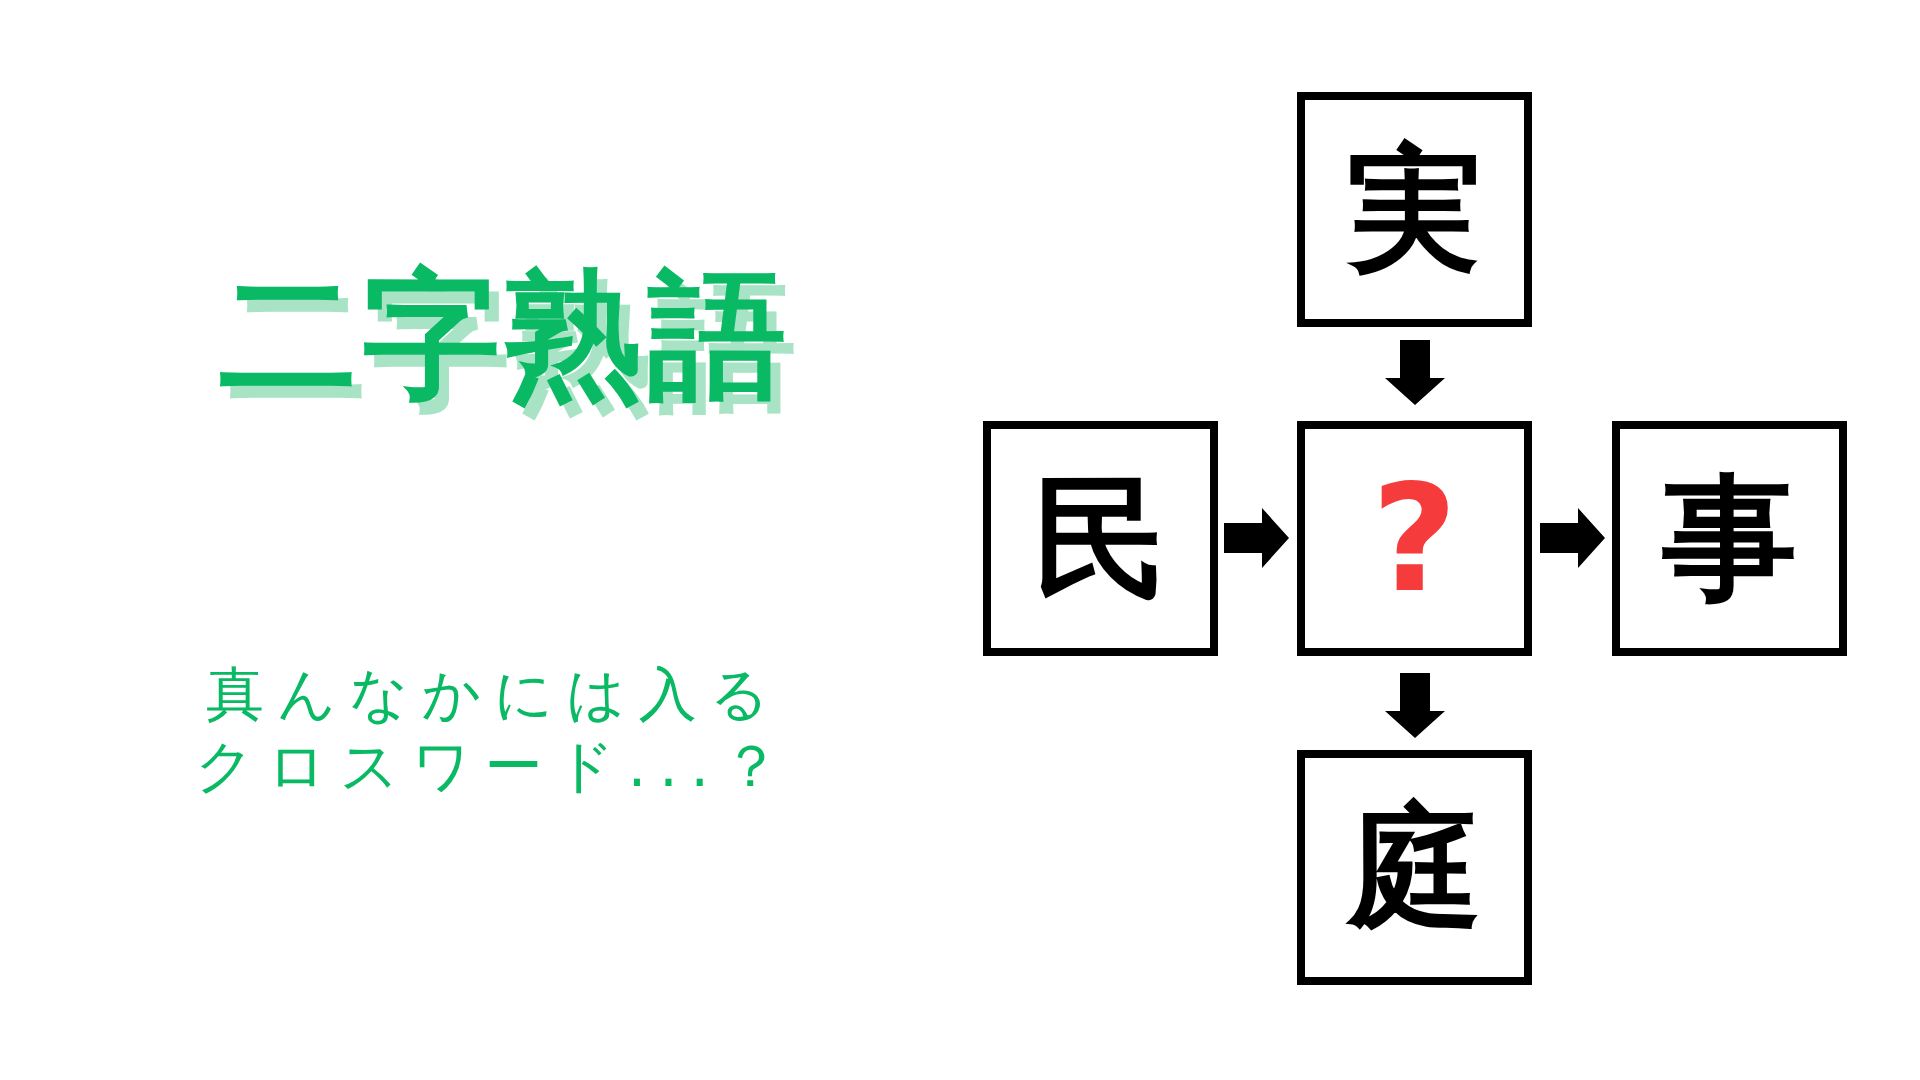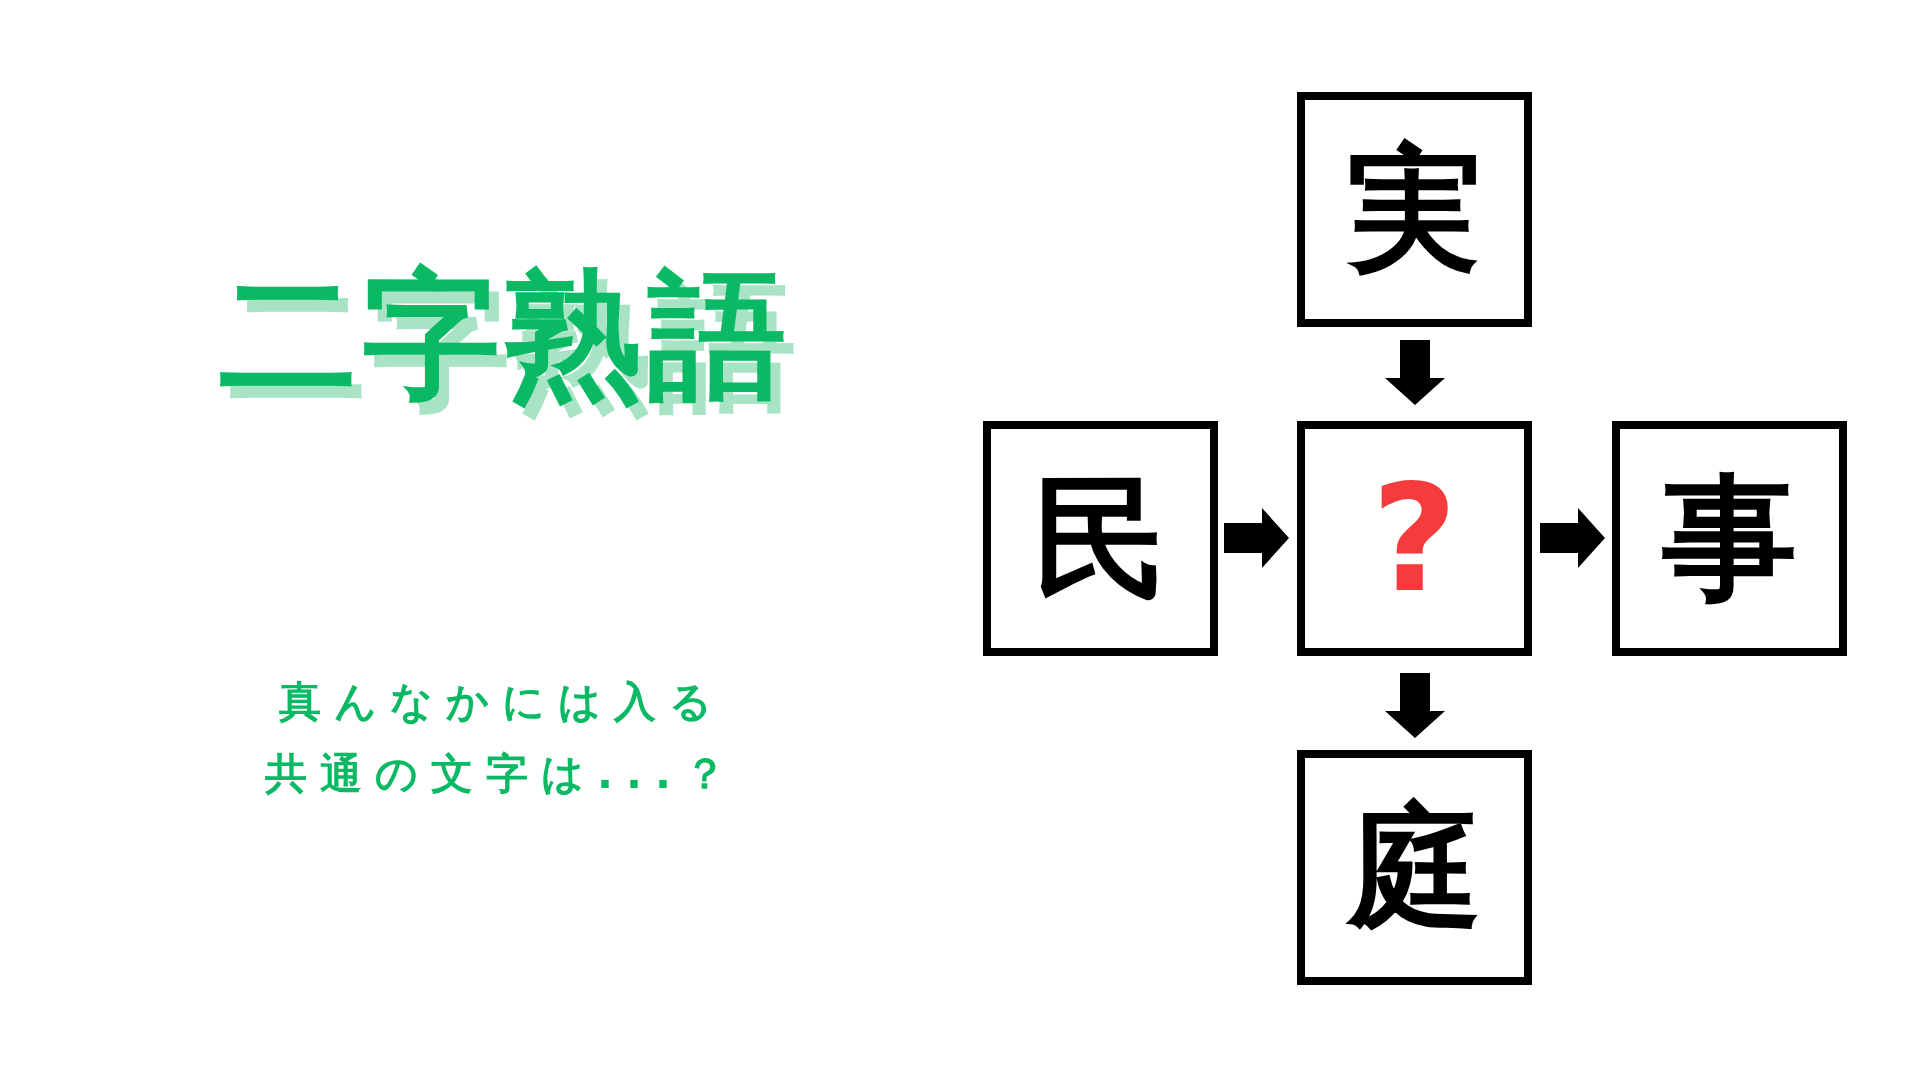--- a/index.html
+++ b/index.html
@@ -35,26 +35,26 @@
     font-weight: 800;
     letter-spacing: 5px;
     text-shadow: 10px 12px 0 var(--green-shadow);
   }
   .title .line { display: block; white-space: nowrap; text-align: center; }
 
   .subtitle {
     position: absolute;
     left: 0; top: 654px;
     width: 980px;
-    margin: 12px;
+    margin: 4px;
     text-align: center;
     color: var(--green);
-    font-size: 42px;
+    font-size: 58px;
     line-height: 72px;
-    font-weight: 700;
+    font-weight: 400;
     letter-spacing: 13px;
   }
   .subtitle .line { display: block; white-space: nowrap; }
 
   
   .puzzle {
     position: absolute;
     left: 983px; top: 92px;
     width: 864px; height: 893px;
   }
@@ -96,21 +96,21 @@
 <body>
 
 <div class="canvas">
 
   <div class="left-panel">
     <h1 class="title">
       <span class="line">二字熟語</span>
     </h1>
     <p class="subtitle">
       <span class="line">真んなかには入る</span>
-      <span class="line">共通の文字は...？</span>
+      <span class="line">クロスワード...？</span>
     </p>
   </div>
 
   <div class="puzzle">
 
     <div class="cell cell-top">
       <span class="kanji">実</span>
     </div>
 
     <div class="cell cell-left">

